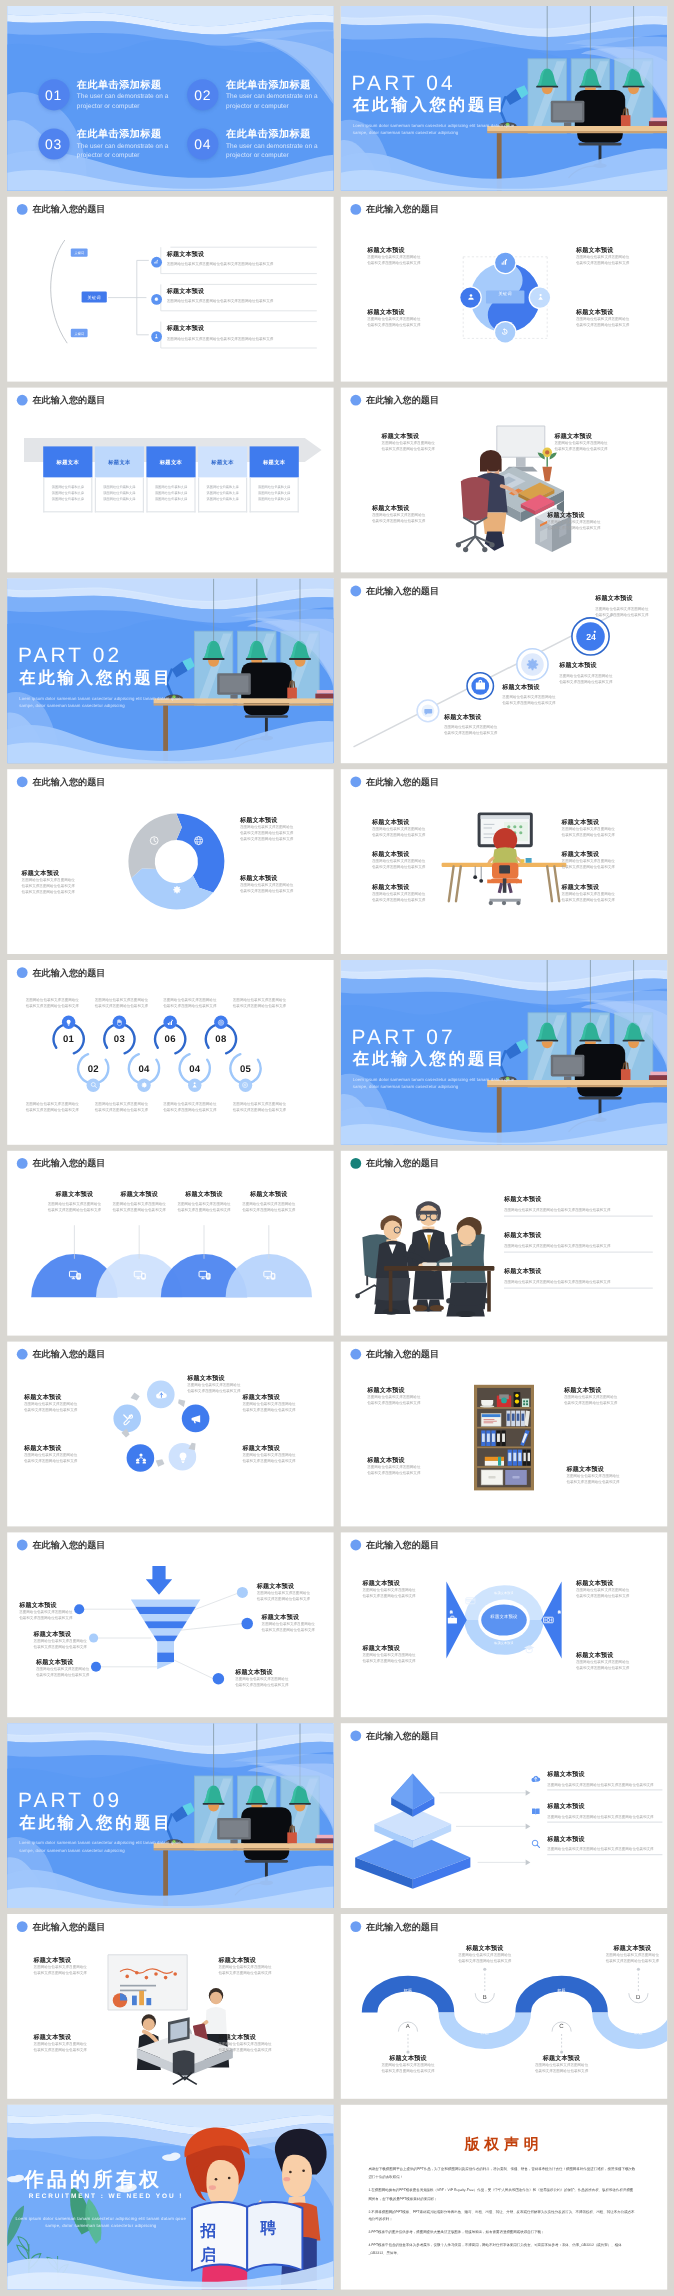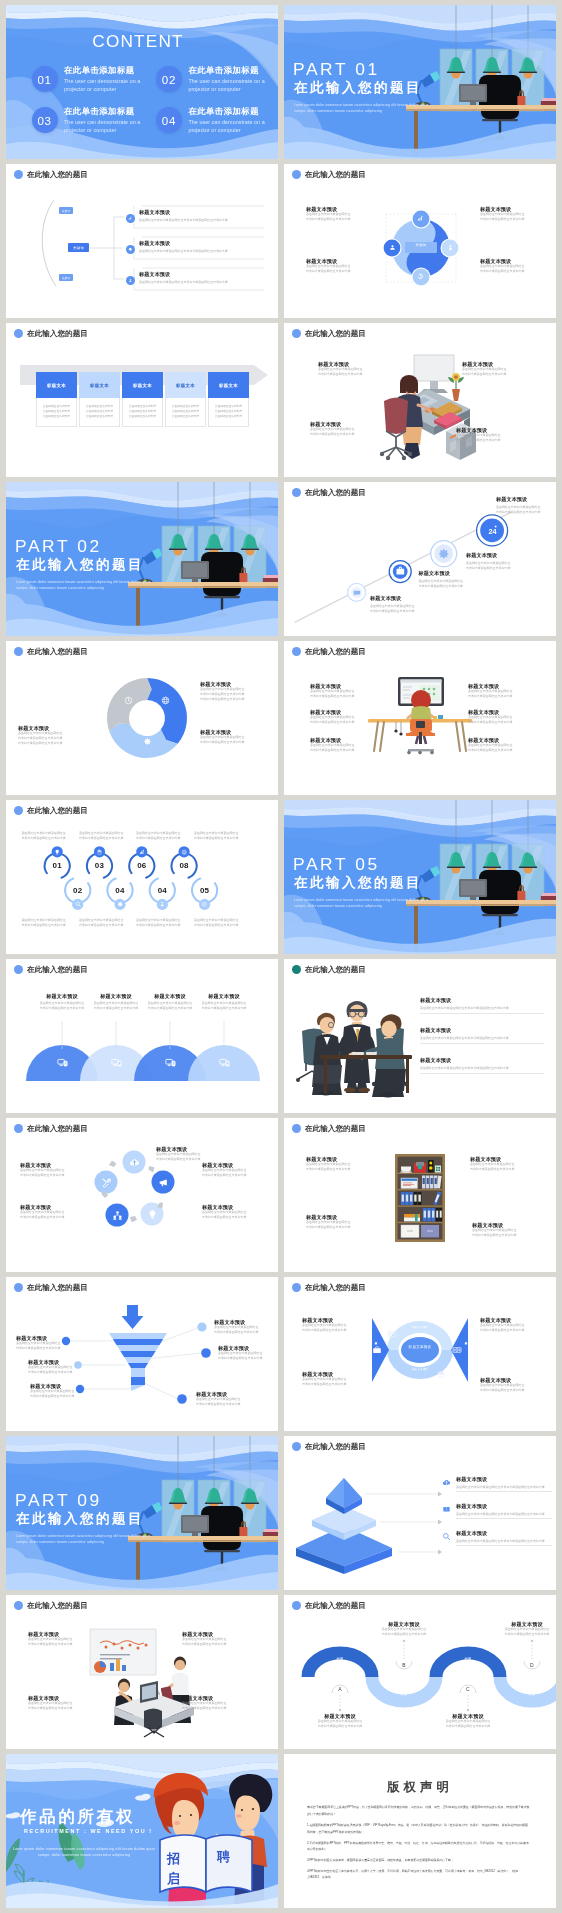--- a/index.html
+++ b/index.html
@@ -37,21 +37,21 @@
 .loop-num{font-size:8px;font-weight:700;color:#1c1c1c;letter-spacing:.2px;}
 .pet-c{font-size:3.6px;color:#fff;letter-spacing:.2px;}
 .pet-r{font-size:2.6px;color:#fff;letter-spacing:.1px;}
 .pet-a{font-size:2.6px;color:#fff;letter-spacing:.1px;writing-mode:vertical-rl;}
 .wv-l{font-size:3.4px;color:#fff;letter-spacing:.2px;}
 .wv-ltr{font-size:5px;color:#444;letter-spacing:.2px;}
 .tk-t{font-size:16.4px;color:#fff;font-weight:700;letter-spacing:2.8px;}
 .tk-s{font-size:5.4px;color:#fff;font-weight:700;letter-spacing:1.6px;}
 .tk-d{font-size:3.6px;color:#e4eeff;line-height:1.75;letter-spacing:.2px;}
 .tk-p{font-size:13px;color:#2f56c8;font-weight:700;letter-spacing:1px;}
-.cp-t{font-size:12.4px;color:#404040;font-weight:700;letter-spacing:4px;}
+.cp-t{font-size:12.4px;color:#c2410c;font-weight:700;letter-spacing:4px;}
 .cp-p{font-size:2.9px;color:#4a4a4a;line-height:2.25;letter-spacing:0;margin-top:4.4px;}
 .cp-p.first{margin-top:0;margin-bottom:5px;}
 </style>
 </head>
 <body>
 
 <div id="grid">
     <div class="slide" style="left: 6px; top: 5px;">
   <svg class="c" style="left:0;top:0" width="272" height="154" viewBox="0 0 272 154">
   <defs>
@@ -66,21 +66,20 @@
   <path d="M0 13 C26 16 58 11 88 13 C120 15 152 27 188 23 C220 20 246 11 272 14 V21 C248 21 226 28 196 32 C160 37 128 25 96 23 C64 21 26 26 0 23 Z" fill="#7db0f9" opacity=".92"></path>
   <path d="M0 23 C26 26 64 21 96 23 C128 25 160 37 196 32 C226 28 248 21 272 21 V154 H0 Z" fill="#5f9cf5"></path>
   <path d="M0 32 C18 30 36 34 54 38 C72 42 90 38 106 32 C126 25 150 28 172 34 C198 41 228 40 250 33 C260 30 268 28 272 27 V154 H0 Z" fill="#5b9af4"></path>
   <path d="M184 26 C206 24 230 34 246 48 C258 58 266 70 272 80 V20 C254 19 226 20 204 22 C194 23 188 25 184 26 Z" fill="#9ec3fc" opacity=".5"></path>
   <path d="M196 28 C214 28 234 38 248 52 C258 62 266 74 272 82 V40 C260 34 244 30 226 28 C214 27 202 27 196 28 Z" fill="#bdd8fd" opacity=".45"></path>
   <path d="M0 74 C16 68 32 74 46 88 C60 102 68 126 66 154 H0 Z" fill="#8ab8fb" opacity=".7"></path>
   <path d="M0 96 C12 92 24 100 34 114 C44 128 48 148 48 154 H0 Z" fill="#a5c9fc" opacity=".65"></path>
   <path d="M0 124 C26 116 56 124 84 132 C118 142 156 146 194 141 C228 136 252 126 272 124 V154 H0 Z" fill="#9cc4fc" opacity=".9"></path>
   <path d="M0 139 C28 133 56 140 86 146 C118 152 154 154 190 151 C224 148 250 139 272 137 V154 H0 Z" fill="#bbd8fe" opacity=".9"></path>
  </svg>
-  <div class="c content-title" style="left:-4px;top:26px;width:272px;text-align:center">CONTENT</div>
   <div class="c" style="left:38.5px;top:74px;width:0;height:0">
     <div class="num-badge">01</div>
       </div>
    <div class="c" style="left:58px;top:60px;width:100px">
     <div class="cn-h">在此单击添加标题</div>
     <div class="cn-d">The user can demonstrate on a</div>
     <div class="cn-d">projector or computer</div>
       </div>
       <div class="c" style="left:162.9px;top:74px;width:0;height:0">
     <div class="num-badge">02</div>
@@ -191,21 +190,21 @@
   <g>
    <rect x="258" y="93" width="18" height="3" fill="#eeb0bd"></rect>
    <rect x="256.8" y="96" width="20.4" height="4" fill="#8a3a42"></rect>
   </g>
  </g>
         </g>
    <path d="M200 40 C220 40 240 48 254 60 C264 70 270 82 272 92 V34 C256 33 232 34 214 36 C206 37 203 38 200 40 Z" fill="#b2d0fd" opacity=".55"></path>
    <path d="M0 126 C20 118 40 124 60 132 C84 141 114 146 146 143 C184 139 216 126 244 121 C258 118 266 119 272 119 V154 H0 Z" fill="#9fc6fc" opacity=".95"></path>
    <path d="M0 139 C24 133 48 140 74 146 C104 152 140 154 176 151 C212 147 244 138 272 136 V154 H0 Z" fill="#bbd8fe" opacity=".95"></path>
   </svg>
-  <div class="part-tt part-en" style="left:9px;top:54px">PART 01</div>
+  <div class="part-tt part-en" style="left:9px;top:54px">PART 04</div>
   <div class="part-tt part-cn" style="left:10px;top:74px">在此输入您的题目</div>
   <div class="part-tt part-ds" style="left:10px;top:98px;width:144px">Loem ipsum dolor sameman tanam casectetur adipiscing elit tanam dalam qoue sampe, dolor sameman tanam casectetur adipiscing</div>
  </div>
     <div class="slide" style="left: 6px; top: 164px;">
       <div class="sl-hd">
         <span class="sl-dot"></span>
         <span class="sl-title">在此输入您的题目</span>
       </div>
   <svg class="c" style="left:0;top:0" width="272" height="154" viewBox="0 0 272 154">
    <path d="M48 36 C32 58 32 96 50 122" stroke="#b9bec4" stroke-width=".7" fill="none"></path>
@@ -1002,21 +1001,21 @@
   <g>
    <rect x="258" y="93" width="18" height="3" fill="#eeb0bd"></rect>
    <rect x="256.8" y="96" width="20.4" height="4" fill="#8a3a42"></rect>
   </g>
  </g>
         </g>
    <path d="M200 40 C220 40 240 48 254 60 C264 70 270 82 272 92 V34 C256 33 232 34 214 36 C206 37 203 38 200 40 Z" fill="#b2d0fd" opacity=".55"></path>
    <path d="M0 126 C20 118 40 124 60 132 C84 141 114 146 146 143 C184 139 216 126 244 121 C258 118 266 119 272 119 V154 H0 Z" fill="#9fc6fc" opacity=".95"></path>
    <path d="M0 139 C24 133 48 140 74 146 C104 152 140 154 176 151 C212 147 244 138 272 136 V154 H0 Z" fill="#bbd8fe" opacity=".95"></path>
   </svg>
-  <div class="part-tt part-en" style="left:9px;top:54px">PART 05</div>
+  <div class="part-tt part-en" style="left:9px;top:54px">PART 07</div>
   <div class="part-tt part-cn" style="left:10px;top:74px">在此输入您的题目</div>
   <div class="part-tt part-ds" style="left:10px;top:98px;width:144px">Loem ipsum dolor sameman tanam casectetur adipiscing elit tanam dalam qoue sampe, dolor sameman tanam casectetur adipiscing</div>
  </div>
     <div class="slide" style="left: 6px; top: 959px;">
       <div class="sl-hd">
         <span class="sl-dot"></span>
         <span class="sl-title">在此输入您的题目</span>
       </div>
  <svg class="c" style="left:0;top:0" width="272" height="154" viewBox="0 0 272 154">
         <path d="M20 122 A36 36 0 0 1 92 122 Z" fill="#4e86f0" opacity=".95"></path>

